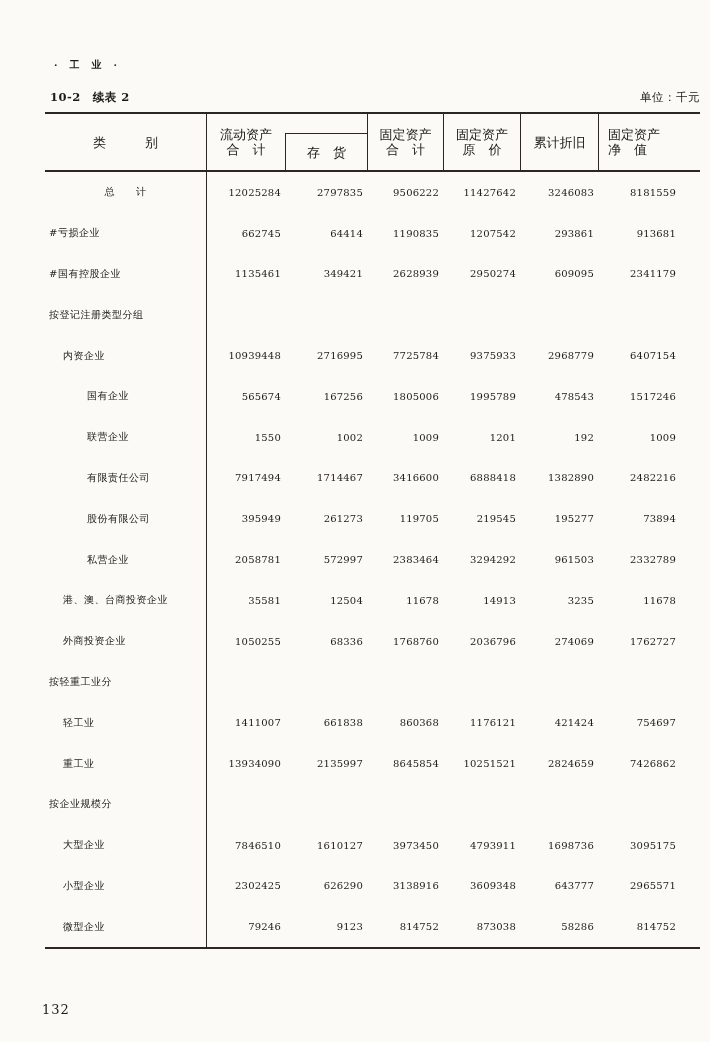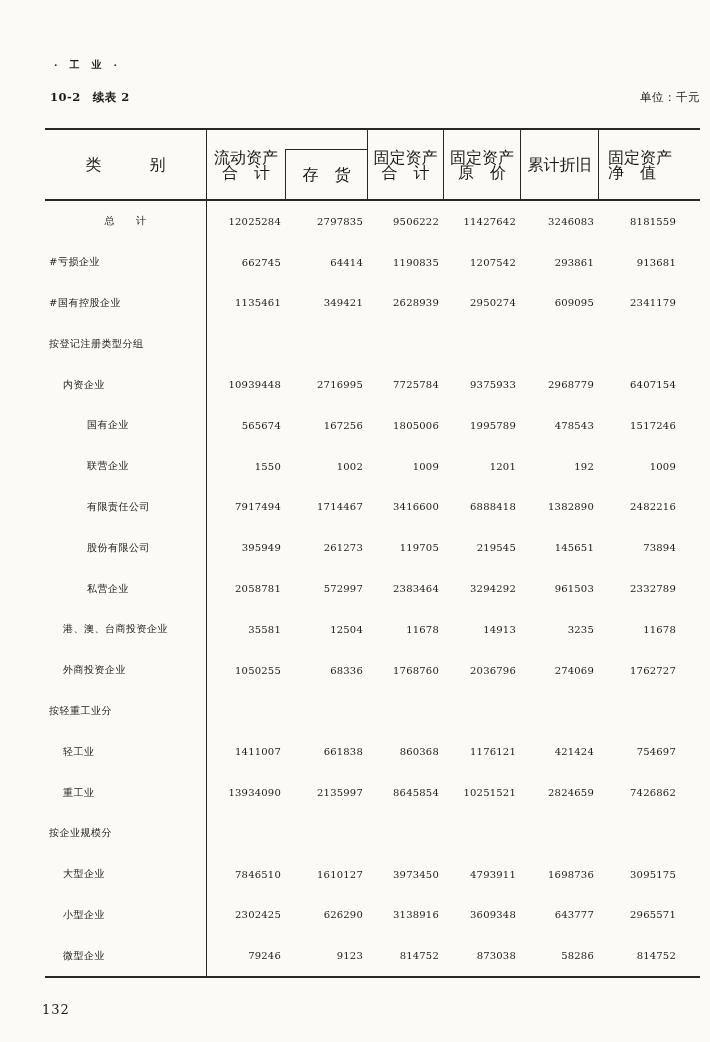--- a/index.html
+++ b/index.html
@@ -26,26 +26,25 @@
     font-size:11.5px;
   }
   .table-caption{font-weight:bold;letter-spacing:0.5px;padding-left:5px;}
   .unit-label{letter-spacing:0.5px;}
   .stat-table{
     position:absolute;left:45px;top:112px;width:655px;
   }
   .thead{
     display:grid;
     grid-template-columns:162px 78px 82px 76px 77px 78px 102px;
-    height:73px;
+    height:60px;
     border-top:2.2px solid var(--rule);
     border-bottom:2px solid var(--rule);
-    font-size:16px;
+    font-size:13px;
     line-height:15px;
-    margin-top:16px;
   }
   .hcell{
     display:flex;flex-direction:column;justify-content:center;align-items:center;
     text-align:center;position:relative;
   }
   .hcell.hlabel{border-right:1.6px solid var(--rule);}
   .hcell.bl{border-left:1.6px solid var(--rule);}
   .hgroup{grid-column:span 2;position:relative;}
   .hgroup-main{
     position:absolute;left:0;top:0;bottom:0;width:78px;
@@ -201,21 +200,21 @@
         <div class="cell num c3">6888418</div>
         <div class="cell num c4">1382890</div>
         <div class="cell num c5">2482216</div>
       </div>
       <div class="trow">
         <div class="cell label ind2">股份有限公司</div>
         <div class="cell num c0">395949</div>
         <div class="cell num c1">261273</div>
         <div class="cell num c2">119705</div>
         <div class="cell num c3">219545</div>
-        <div class="cell num c4">145651</div>
+        <div class="cell num c4">195277</div>
         <div class="cell num c5">73894</div>
       </div>
       <div class="trow">
         <div class="cell label ind2">私营企业</div>
         <div class="cell num c0">2058781</div>
         <div class="cell num c1">572997</div>
         <div class="cell num c2">2383464</div>
         <div class="cell num c3">3294292</div>
         <div class="cell num c4">961503</div>
         <div class="cell num c5">2332789</div>

